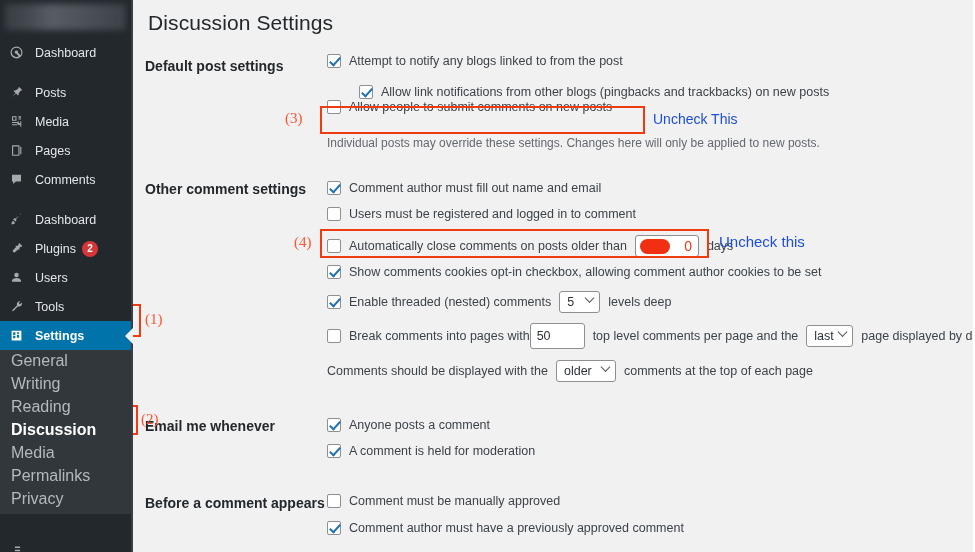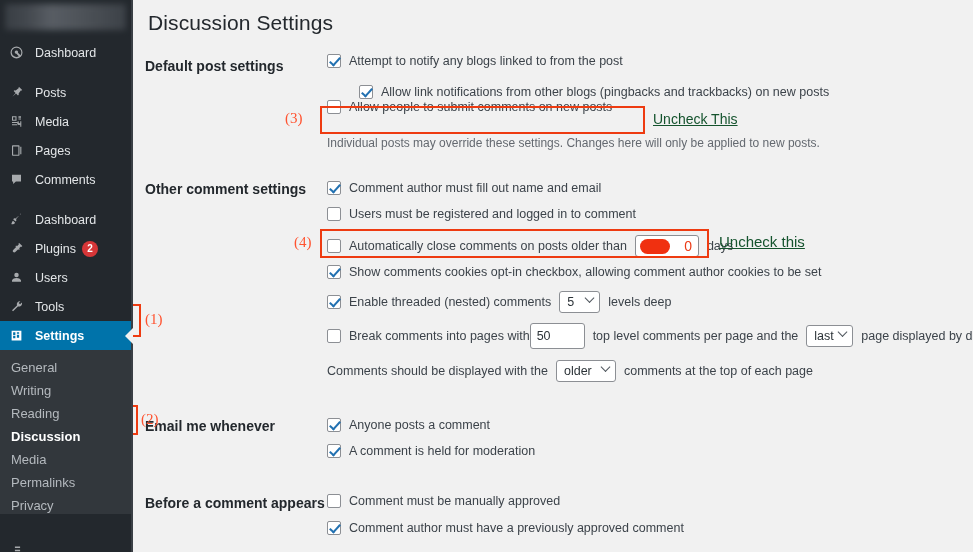--- a/index.html
+++ b/index.html
@@ -73,24 +73,24 @@
     padding: 0 4px;
     border-radius: 9px;
     background: #d63638;
     color: #fff;
     font-size: 10px; font-weight: bold;
     line-height: 1;
   }
   .submenu { background: #32373c; padding: 2px 0 4px 0; }
   .submenu-item {
     height: 23px;
-    display: flex; align-items: flex-end;
+    display: flex; align-items: flex-start;
     padding-left: 11px;
     color: #b4b9be;
-    font-size: 13px;
+    font-size: 16px;
   }
   .submenu-item.active { color: #ffffff; font-weight: bold; }
   .sidebar-tail {
     position: absolute; left: 0; bottom: 0;
     width: 131px; height: 38px;
     background: #23282d;
   }
   .sidebar-tail .tail-ico {
     position: absolute; left: 11px; top: 29px;
     color: #a7aaad;
@@ -203,24 +203,23 @@
     pointer-events: none;
   }
   .ann-num {
     position: absolute;
     color: #ff5330;
     font-size: 15px;
     font-family: "Liberation Serif", serif;
   }
   .ann-text {
     position: absolute;
-    color: #14532d;
+    color: #1d4ed8;
     font-size: 14px;
     white-space: nowrap;
-    text-decoration: underline;
   }
   .ann-text.big { font-size: 15px; }
 </style>
 </head>
 <body>
 
 <div id="page">
 
   <div id="sidebar">
 

